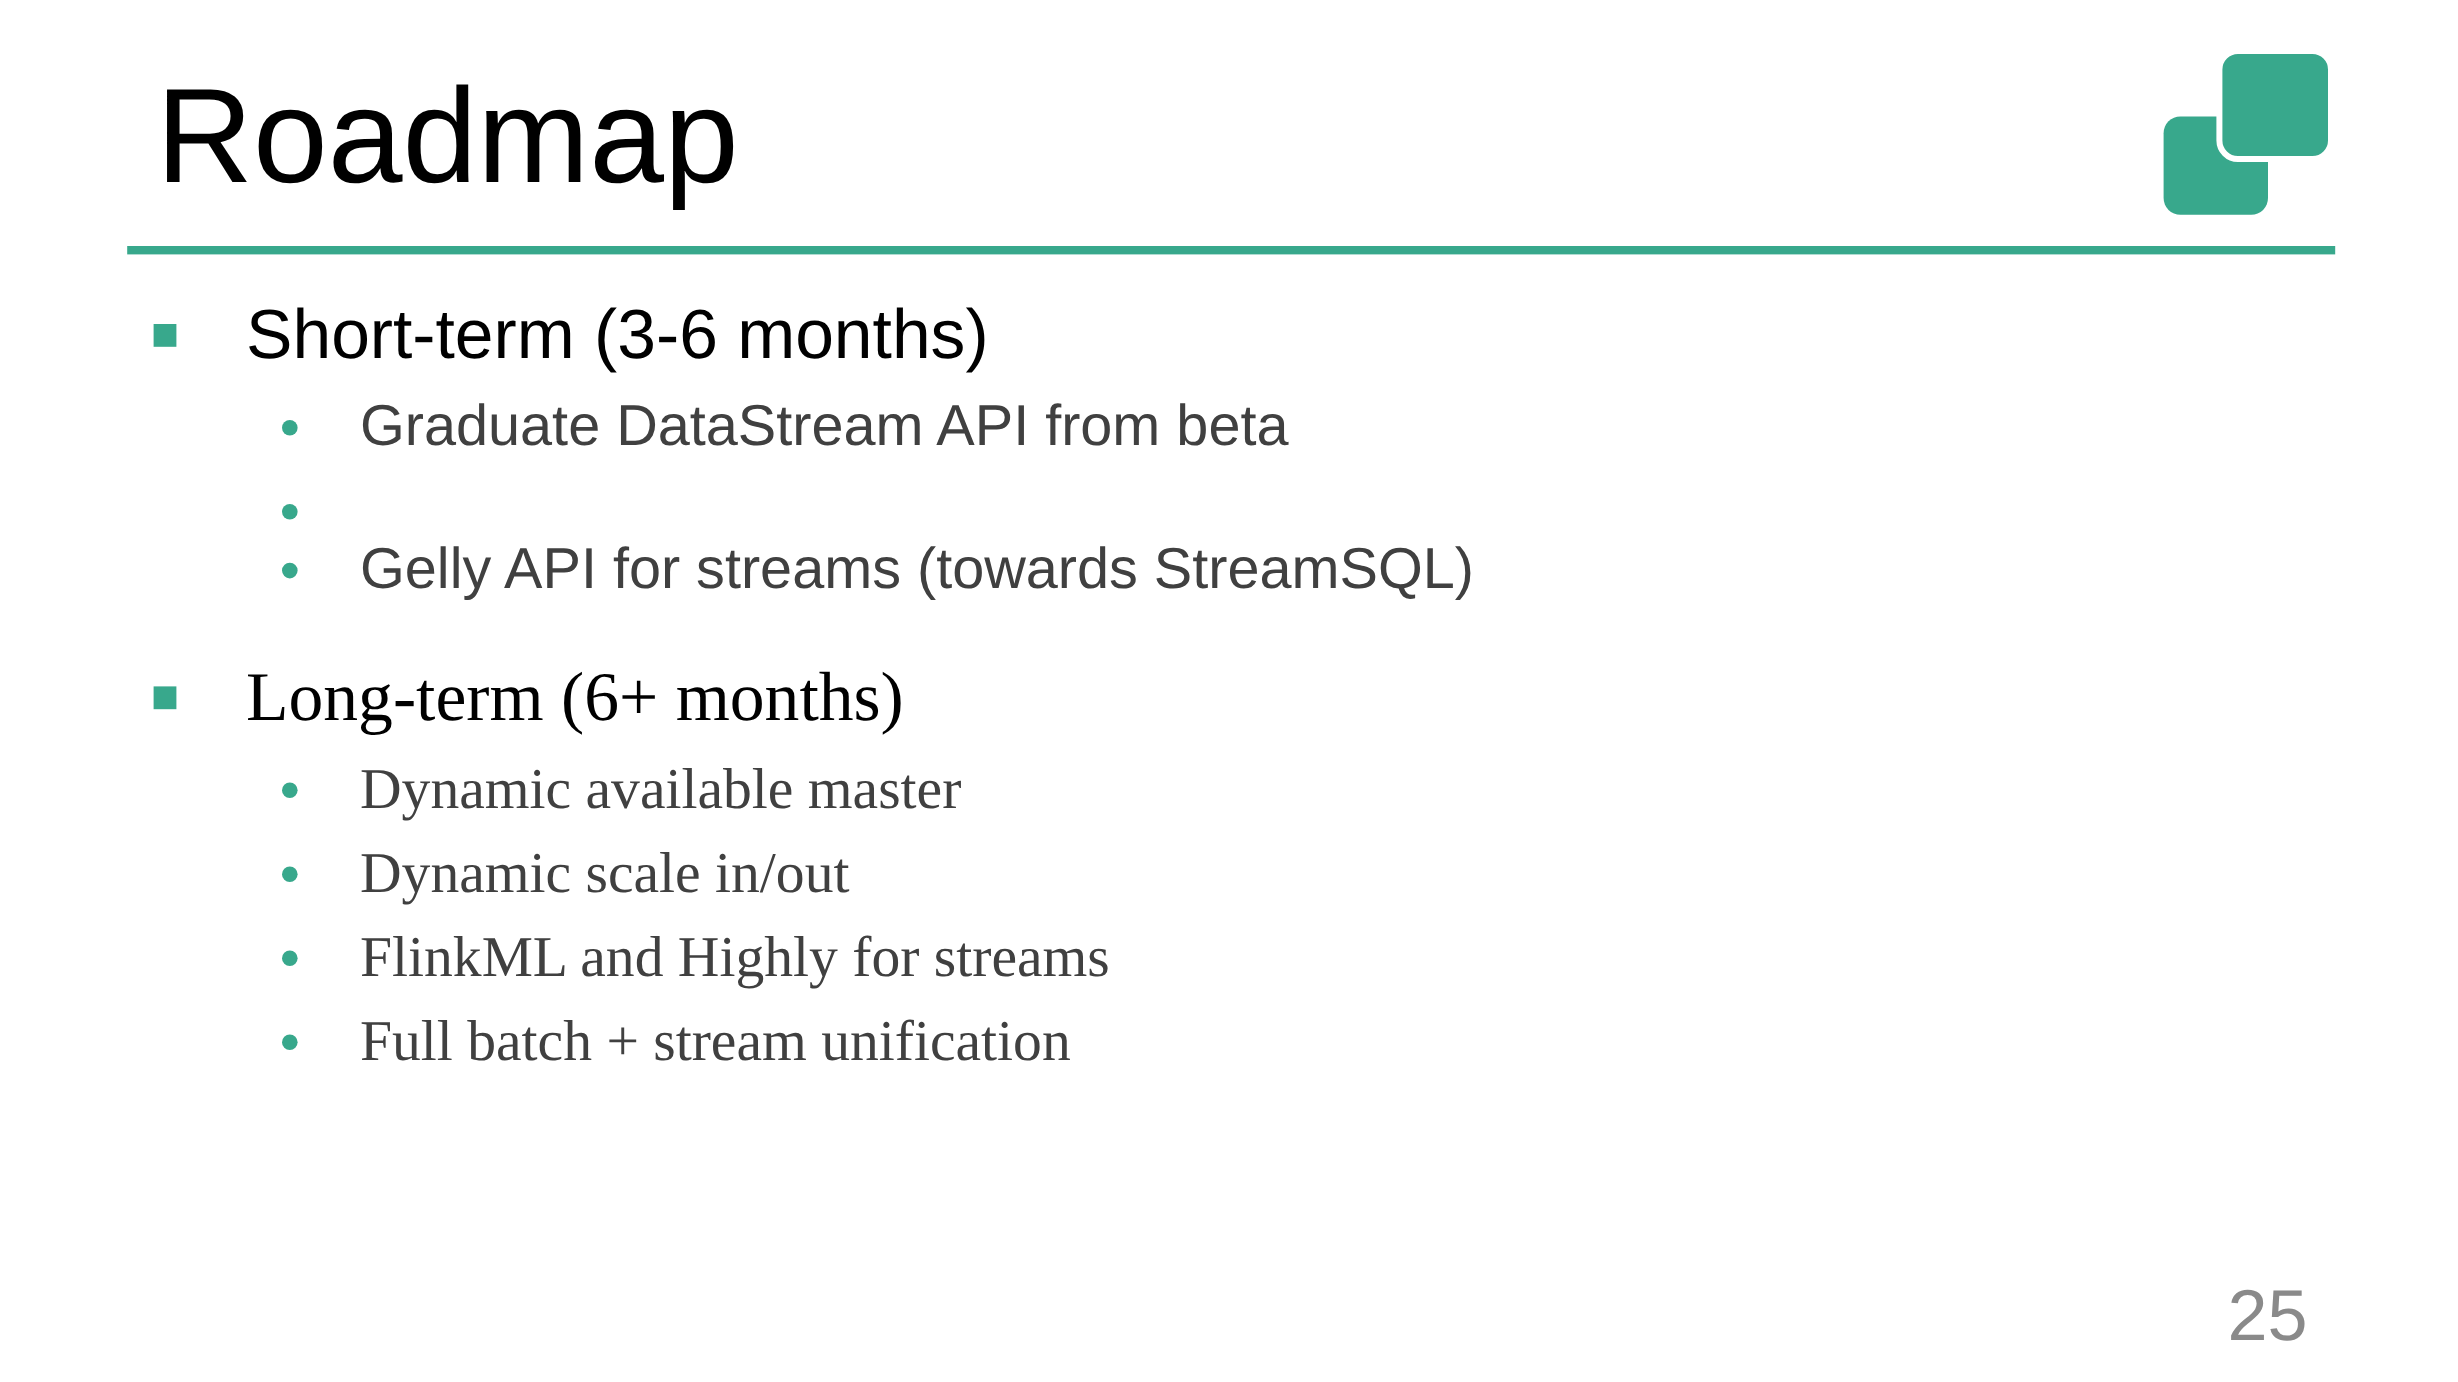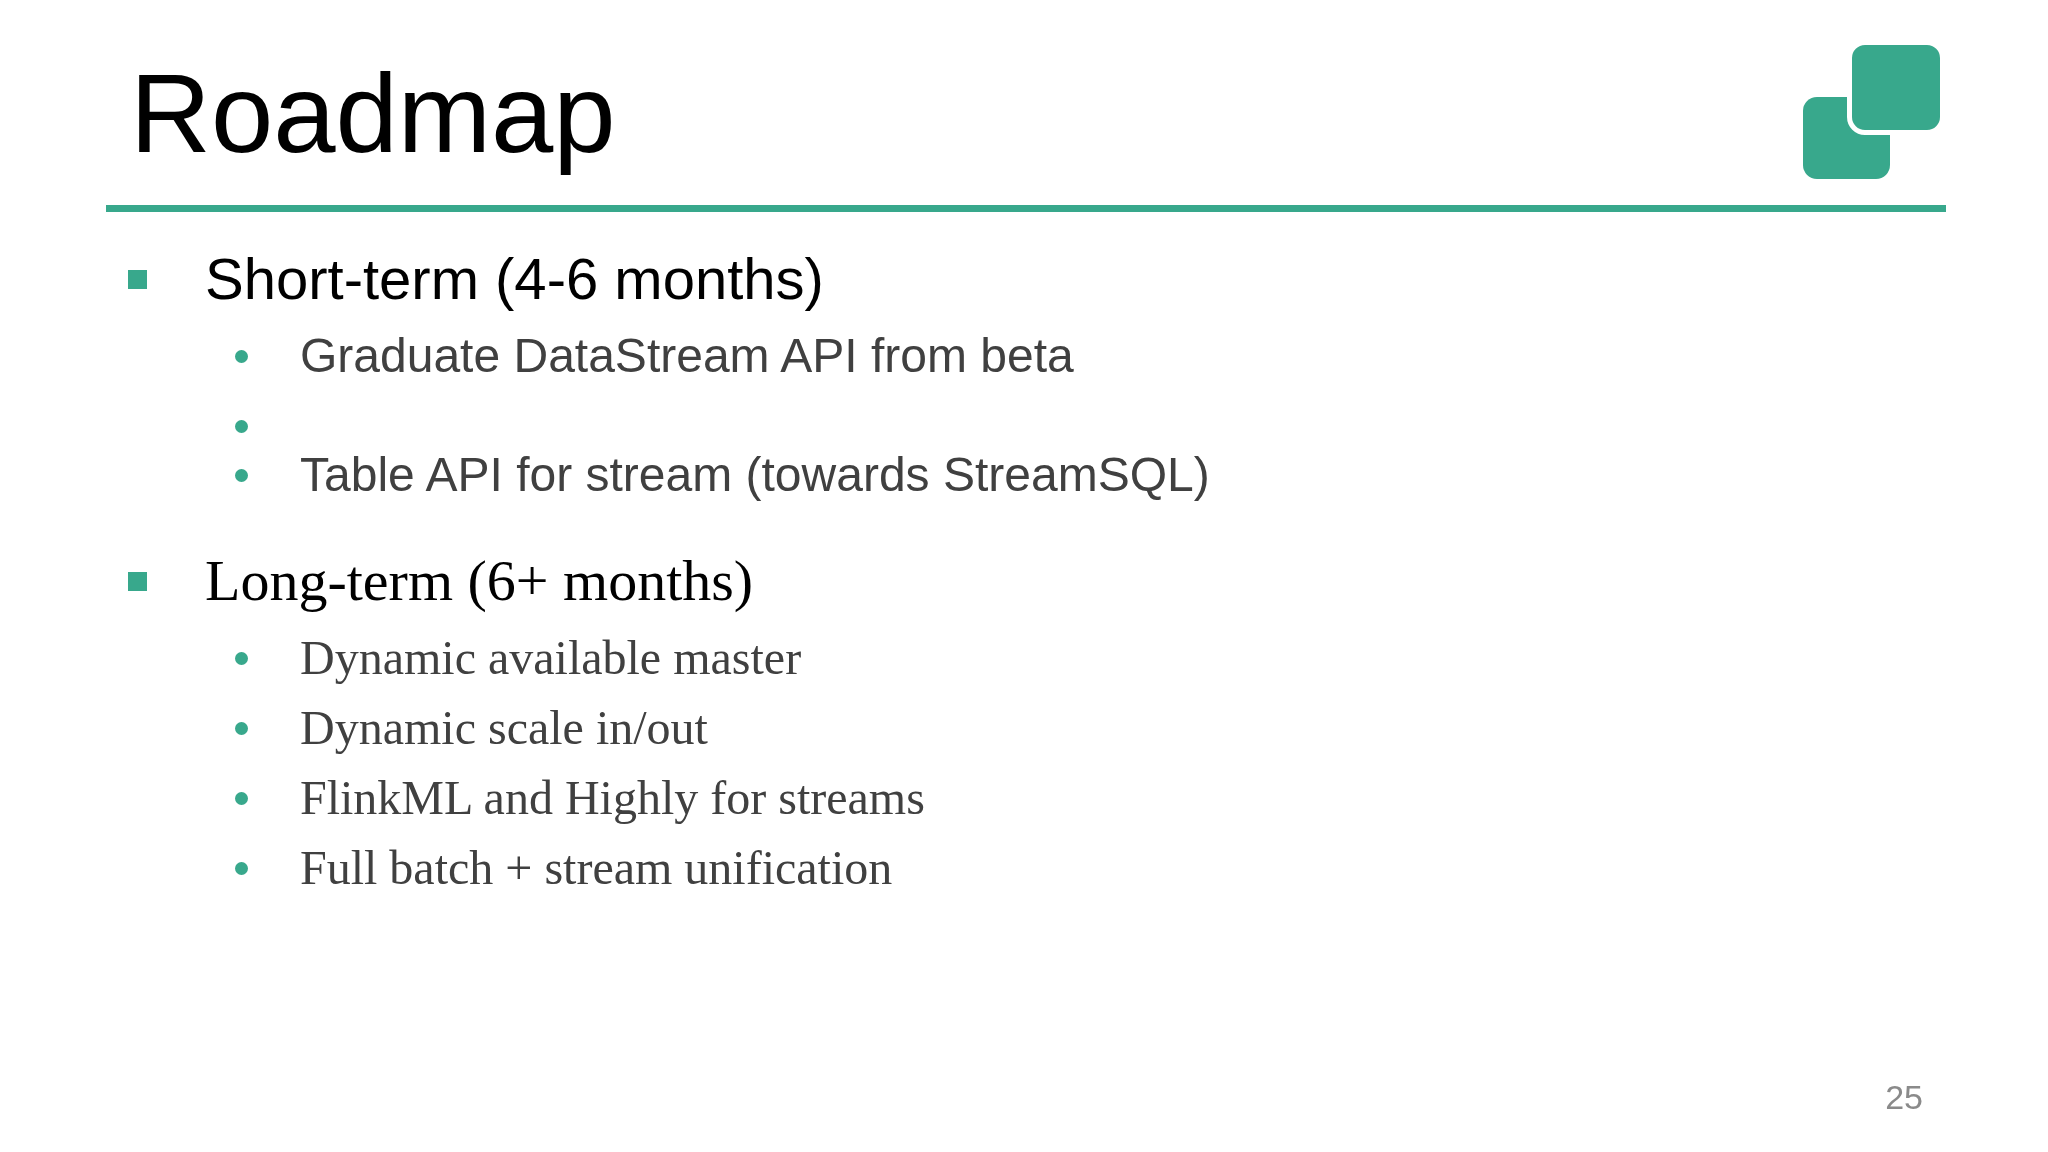--- a/index.html
+++ b/index.html
@@ -94,21 +94,21 @@
     background: var(--accent, #38A88C);
   }
   .item-text { margin-left: 52px; width: 1630px; }
   
   .page-number {
     position: absolute;
     left: 1823px;
     top: 1075px;
     width: 100px;
     text-align: right;
-    font-size: 34px;
+    font-size: 60px;
     line-height: 44px;
     color: #8A8A8A;
   }
 </style>
 </head>
 <body>
 
 <div class="slide">
 
   <div class="title">Roadmap</div>
@@ -118,33 +118,33 @@
     <div class="sq-front"></div>
   </div>
 
   <div class="rule"></div>
 
   <div class="content">
 
     <div class="section">
       <div class="section-heading">
         <span class="sq-bullet"></span>
-        <span class="heading-text">Short-term (4-6 months)</span>
+        <span class="heading-text">Short-term (3-6 months)</span>
       </div>
       <div class="items">
         <div class="item">
           <span class="dot-bullet"></span>
           <span class="item-text">Graduate DataStream API from beta</span>
         </div>
         <div class="item">
           <span class="dot-bullet"></span>
         </div>
         <div class="item">
           <span class="dot-bullet"></span>
-          <span class="item-text">Table API for stream (towards StreamSQL)</span>
+          <span class="item-text">Gelly API for streams (towards StreamSQL)</span>
         </div>
       </div>
     </div>
 
     <div class="section">
       <div class="section-heading">
         <span class="sq-bullet"></span>
         <span class="heading-text">Long-term (6+ months)</span>
       </div>
       <div class="items">

